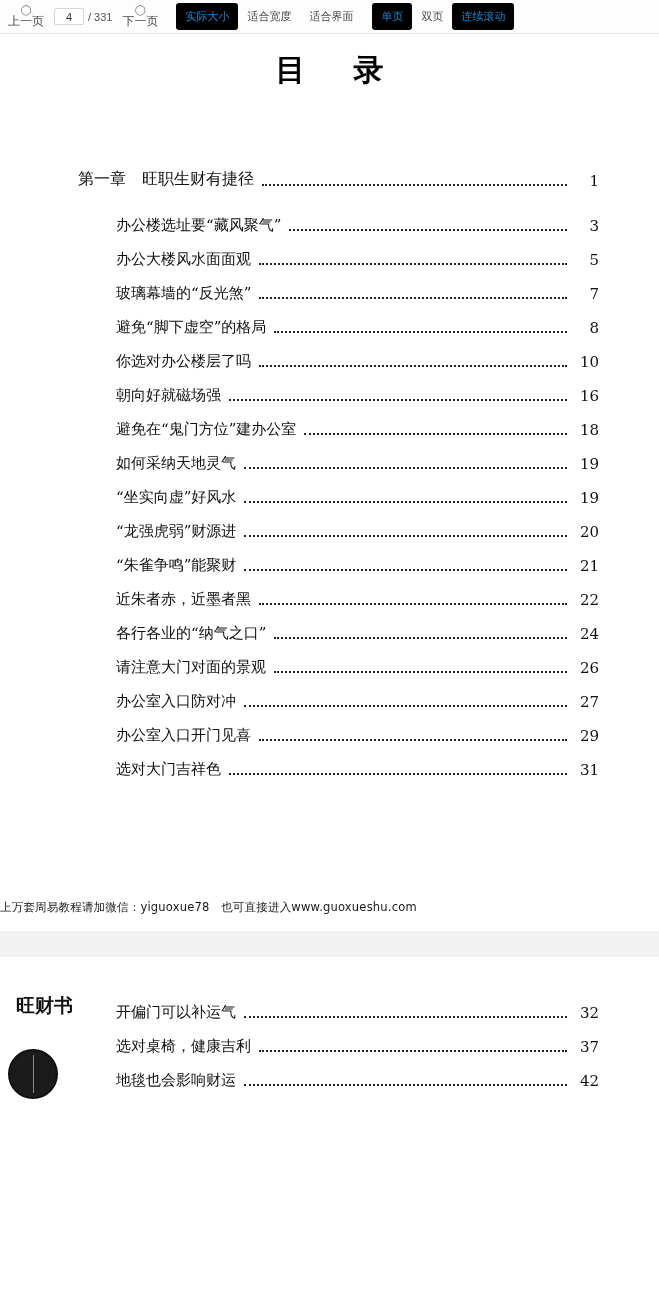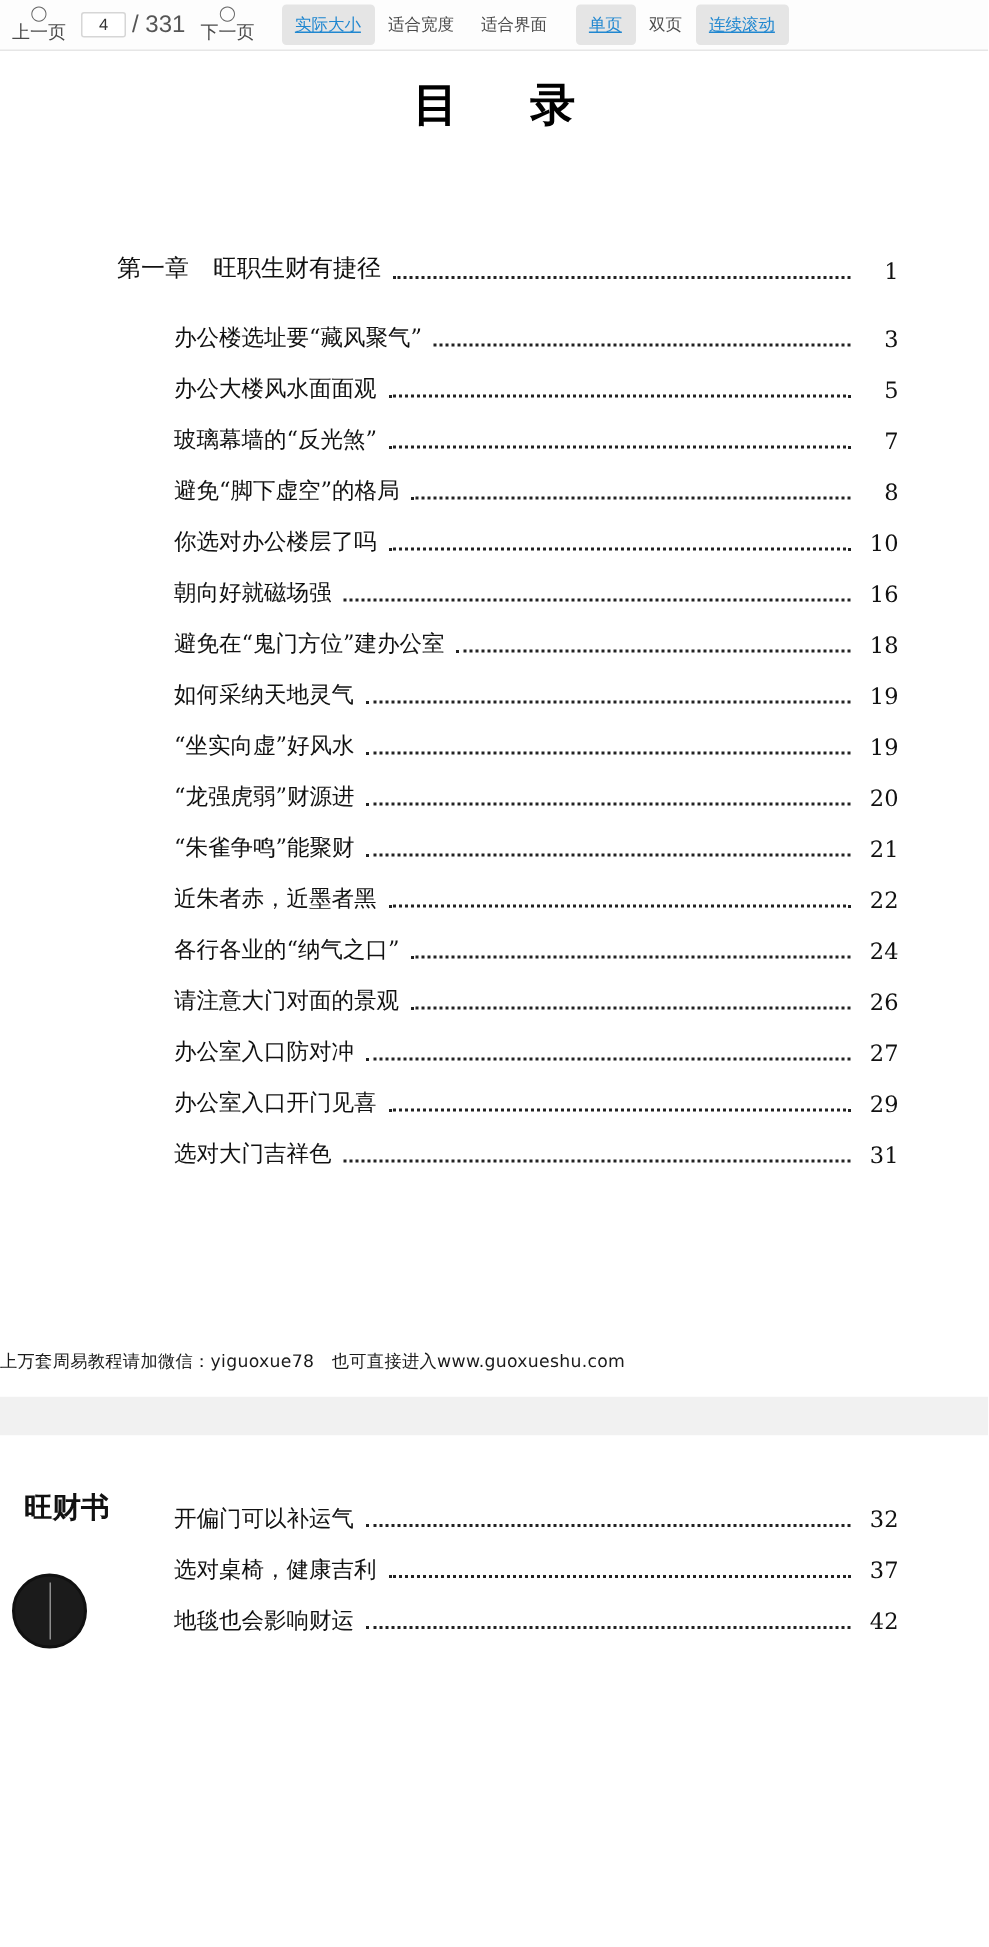--- a/index.html
+++ b/index.html
@@ -58,34 +58,33 @@
     border: 1px solid #d6d6d6;
     border-radius: 2px;
     font-size: 11px;
     text-align: center;
     color: #333;
     background: #fff;
     box-sizing: border-box;
     padding: 0;
     font-family: "Liberation Sans", sans-serif;
   }
-  .page-total { font-size: 16px; color: #555; }
+  .page-total { font-size: 11px; color: #555; }
 
   .tb-toggle {
     font-size: 11px;
     color: #4a4a4a;
     padding: 6px 9px;
     border-radius: 3px;
     cursor: pointer;
     white-space: nowrap;
   }
   .tb-toggle.active {
-    background: #e5e5e5;
+    background: #000000;
     color: #2087d0;
-    text-decoration: underline;
   }
   .tb-sep { width: 10px; }
 
   
   .doc {
     position: relative;
     background: #ffffff;
     font-family: "DejaVu Serif", "Liberation Serif", serif;
     color: #111;
   }

